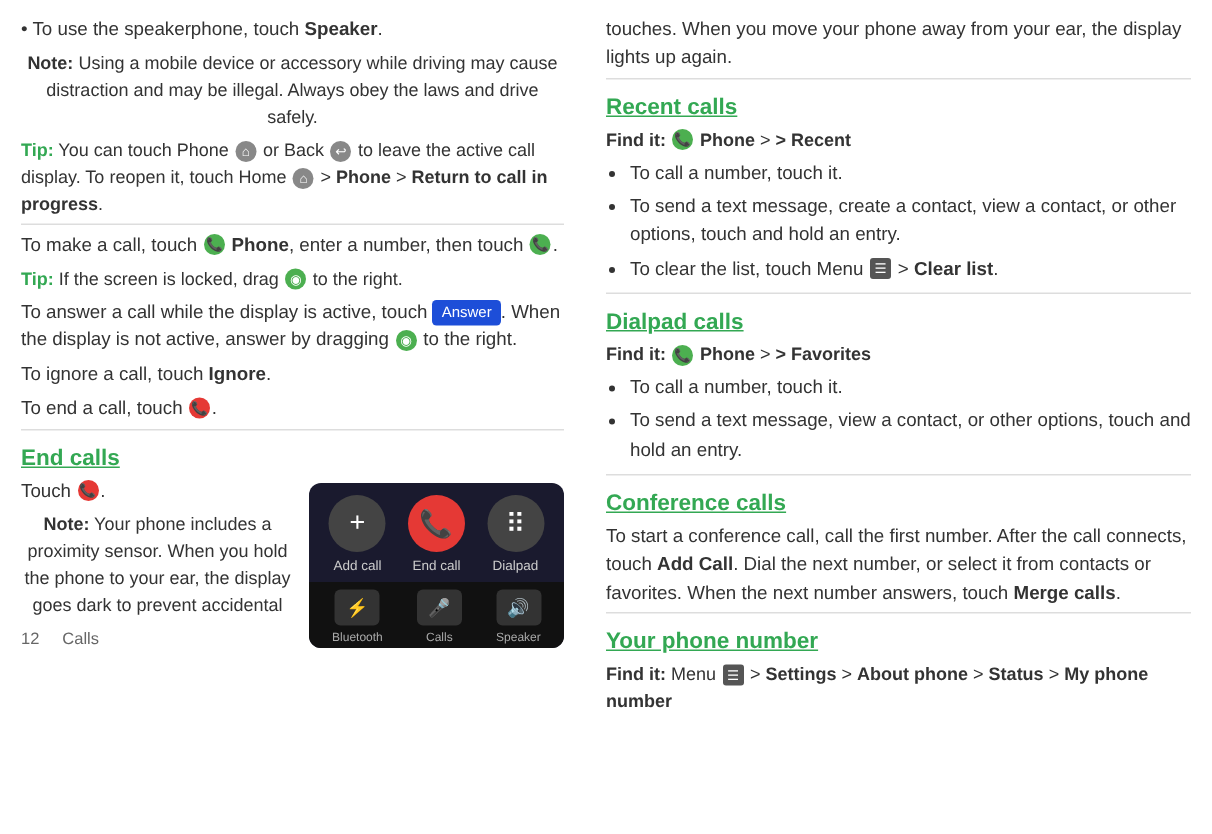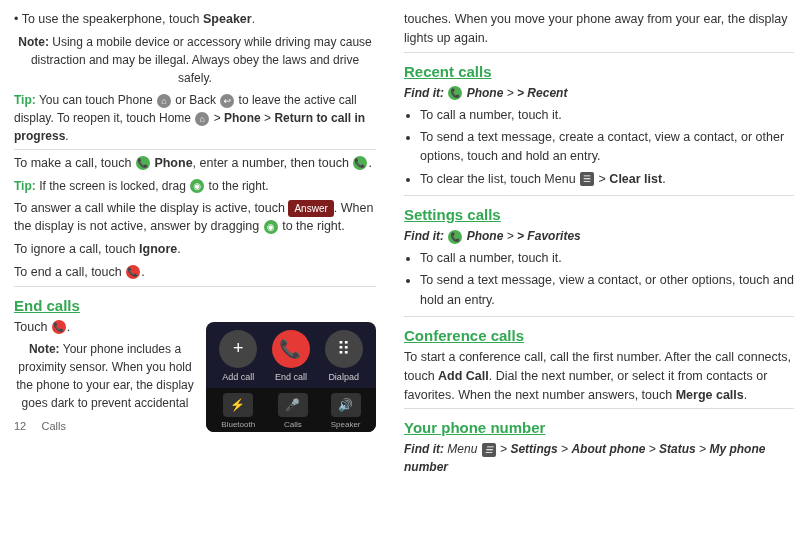--- a/index.html
+++ b/index.html
@@ -31,21 +31,20 @@
       font-size: 15px;
       font-weight: bold;
       margin-bottom: 4px;
       margin-top: 10px;
       text-decoration: underline;
     }
 
     .find-it {
       font-size: 12px;
       margin-bottom: 4px;
-      font-style: italic;
     }
 
     .find-it strong {
       font-weight: bold;
     }
 
     p {
       font-size: 12.5px;
       line-height: 1.5;
       margin-bottom: 4px;
@@ -168,21 +167,21 @@
       color: #ccc;
     }
 
     .phone-bottom-btn-label {
       color: #aaa;
       font-size: 8px;
     }
 
     .inline-btn {
       display: inline-block;
-      background: #7f1d1d;
+      background: #1d4ed8;
       color: white;
       font-size: 10px;
       padding: 1px 6px;
       border-radius: 3px;
       vertical-align: middle;
     }
 
     .inline-icon {
       display: inline-block;
       width: 14px;
@@ -327,21 +326,21 @@
   </p>
 
   <ul>
     <li>To call a number, touch it.</li>
     <li>To send a text message, create a contact, view a contact, or other options, touch and hold an entry.</li>
     <li>To clear the list, touch Menu <span class="inline-icon icon-menu">☰</span> &gt; <strong>Clear list</strong>.</li>
   </ul>
 
   <div class="divider"></div>
 
-  <div class="section-heading">Settings calls</div>
+  <div class="section-heading">Dialpad calls</div>
 
   <p class="find-it">
     <strong>Find it:</strong>
     <span class="inline-icon icon-green">📞</span>
     <strong> Phone</strong>
     <span> &gt; </span>
     <strong>&gt; Favorites</strong>
   </p>
 
   <ul>

